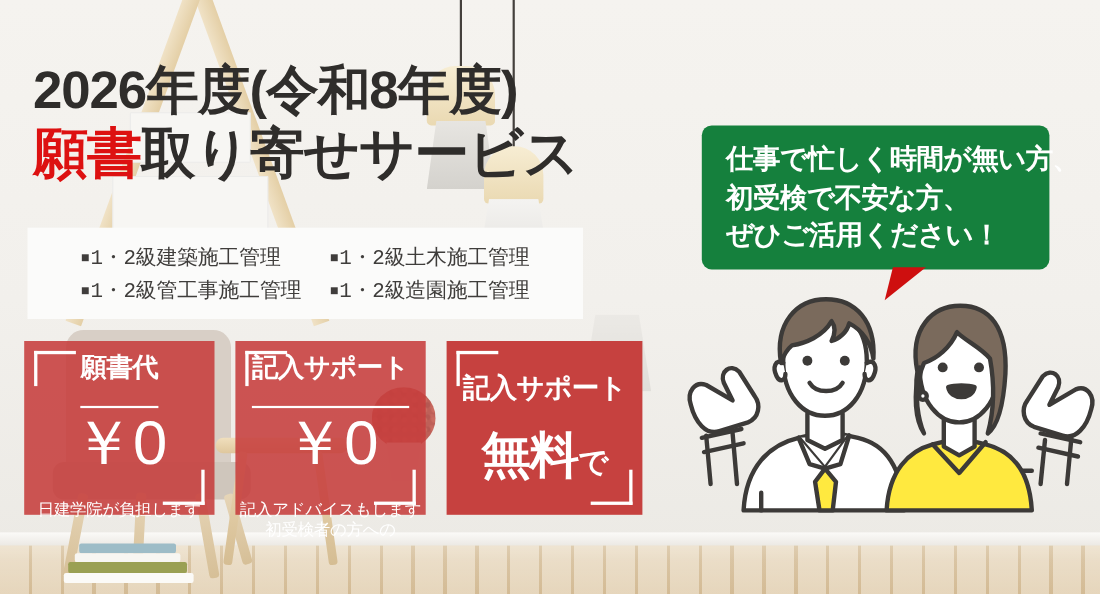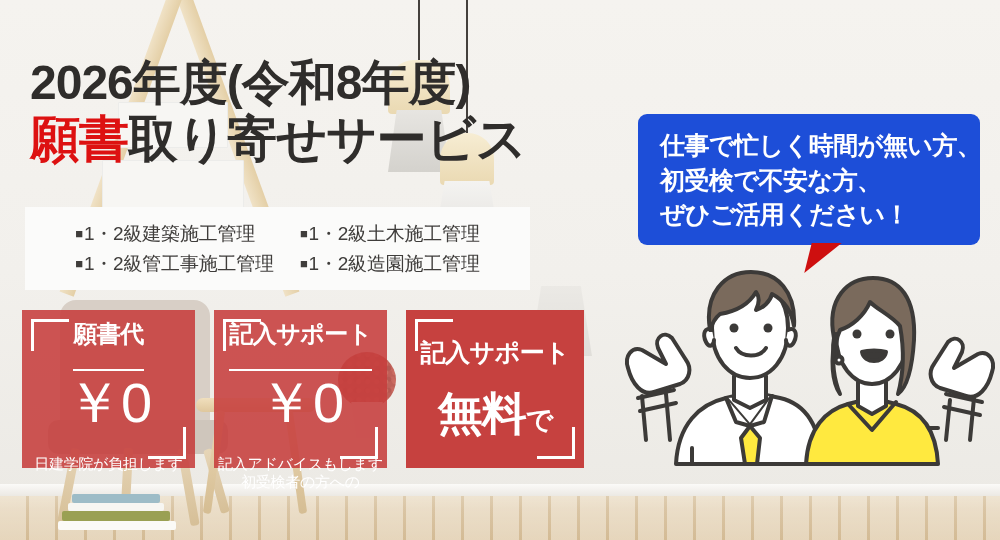--- a/index.html
+++ b/index.html
@@ -131,21 +131,21 @@
   }
   .h-main .accent { color:#dd1111; }
 
   
   .panel {
     position:absolute; left:25px; top:207px; width:505px; height:83px;
     background:#fbfbfa;
     display:flex; align-items:center; justify-content:center;
   }
   .panel-grid {
-    display:grid; grid-template-columns:auto auto; column-gap:26px; row-gap:4px;
+    display:grid; grid-template-columns:auto auto; column-gap:26px; row-gap:4px;font-family:Liberation Mono, monospace;
   }
   .panel-grid .course {
     font-size:19px; color:#3f3d3b; white-space:nowrap; letter-spacing:-.2px;
   }
   .panel-grid .course .sq { font-size:13px; vertical-align:2px; margin-right:1px; }
 
   
   .fbox {
     position:absolute; top:310px; width:173px; height:158px;
     color:#fff; text-align:center;
@@ -169,22 +169,22 @@
     font-size:15px; line-height:1.2; margin-top:24px; letter-spacing:-.3px;
   }
   
   .fbox.b3 .ftitle { border-bottom:none; font-size:25px; margin-top:26px; font-weight:600; }
   .fbox.b3 .fbig { font-size:45px; font-weight:700; line-height:1.05; margin-top:2px; letter-spacing:-1px; }
   .fbox.b3 .fbig .sm { font-size:27px; font-weight:600; }
   .fbox.b3 .fnote { font-size:23px; margin-top:1px; font-weight:500; letter-spacing:-.6px; }
 
   
   .bubble {
-    position:absolute; left:638px; top:114px; width:342px; height:131px;
-    background:#1d4ed8; border-radius:9px;
+    position:absolute; left:638px; top:114px; width:316px; height:131px;
+    background:#15803d; border-radius:9px;
     padding:14px 0 0 22px; color:#fff;
   }
   .bubble p {
     font-size:25px; font-weight:700; line-height:1.38;
     letter-spacing:-.5px; white-space:nowrap;
   }
   .bubble-tail {
     position:absolute; left:808px; top:243px; width:0; height:0;
     border-left:30px solid #ce0f0f;
     border-bottom:30px solid transparent;

